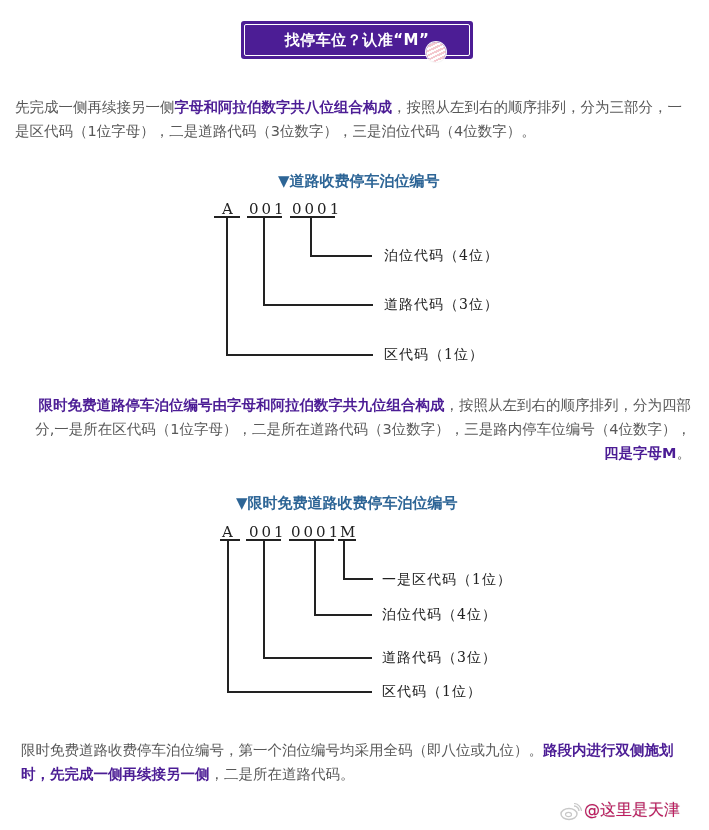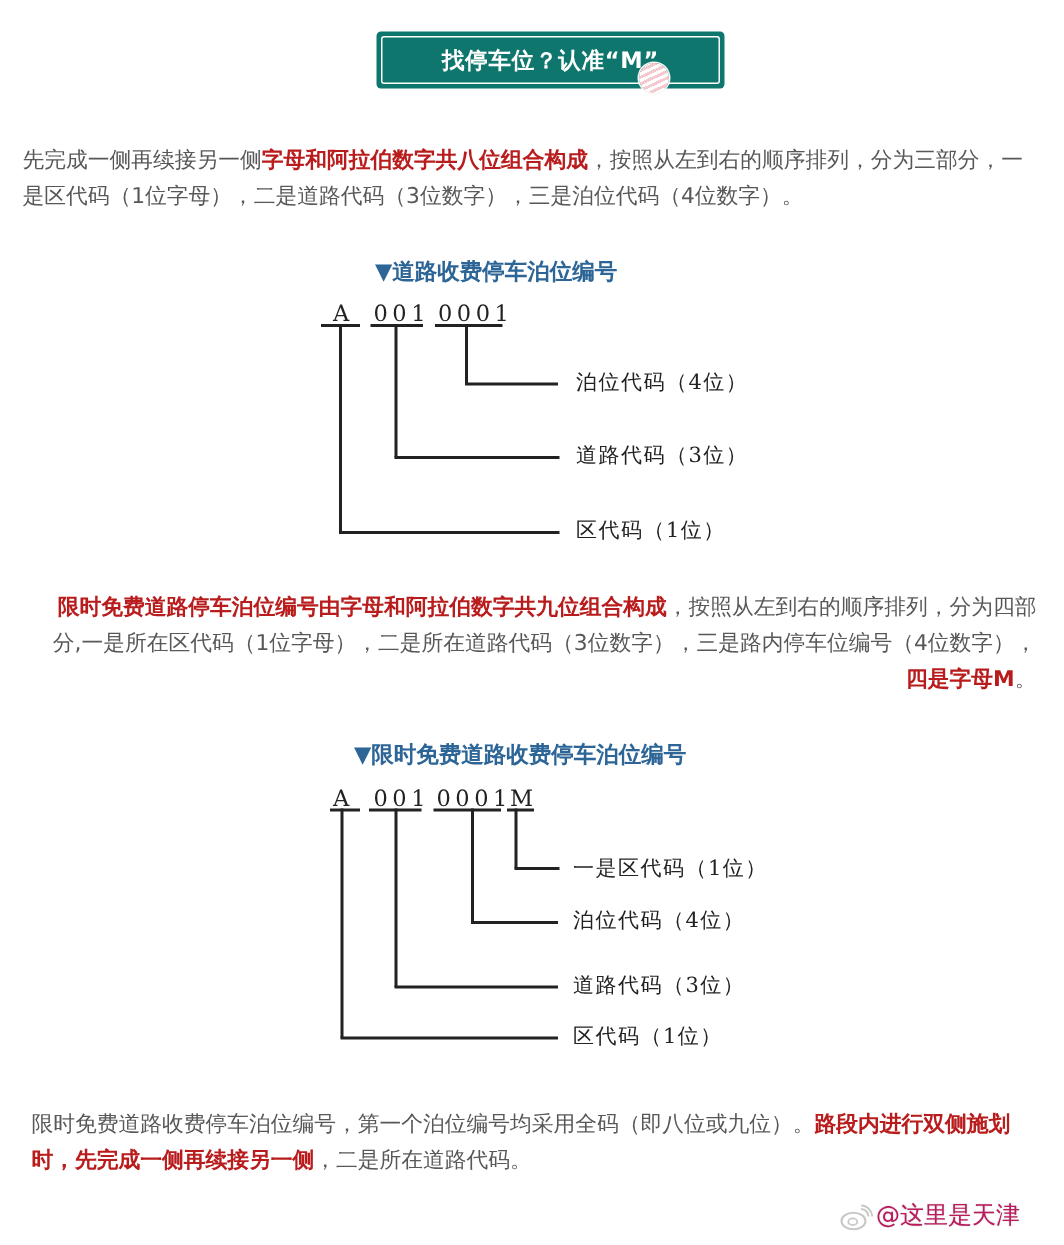--- a/index.html
+++ b/index.html
@@ -10,25 +10,25 @@
     body {
       width: 709px;
       height: 830px;
       position: relative;
       overflow: hidden;
       font-family: "DejaVu Sans", "Liberation Sans", sans-serif;
       color: #555555;
     }
     .title-badge {
       position: absolute;
-      left: 251px;
+      left: 241px;
       top: 21px;
       width: 232px;
       height: 38px;
-      background: #0f766e;
+      background: #4c1d95;
       border-radius: 3px;
       box-sizing: border-box;
       padding: 3px;
     }
     .title-inner {
       width: 100%;
       height: 100%;
       border: 1.5px solid #ffffff;
       border-radius: 2px;
       box-sizing: border-box;
@@ -52,34 +52,34 @@
     }
     .para {
       position: absolute;
       left: 15px;
       width: 680px;
       font-size: 14.5px;
       line-height: 24px;
       color: #585858;
     }
     .para .hl {
-      color: #b91c1c;
+      color: #4c1d95;
       font-weight: bold;
     }
     .para1 { top: 95px; }
     .para2 { top: 393px; left: 21px; width: 670px; text-align: right; }
     .para3 { top: 738px; left: 21px; width: 670px; }
 
     .diagram-title {
       position: absolute;
       color: #2d6596;
       font-weight: bold;
       font-size: 15px;
     }
-    .dt1 { left: 250px; top: 172px; }
+    .dt1 { left: 278px; top: 172px; }
     .dt2 { left: 236px; top: 494px; }
 
     .diagram {
       position: absolute;
       font-family: "DejaVu Serif", "Liberation Serif", serif;
       color: #222222;
     }
     .code-char {
       position: absolute;
       font-size: 15px;

